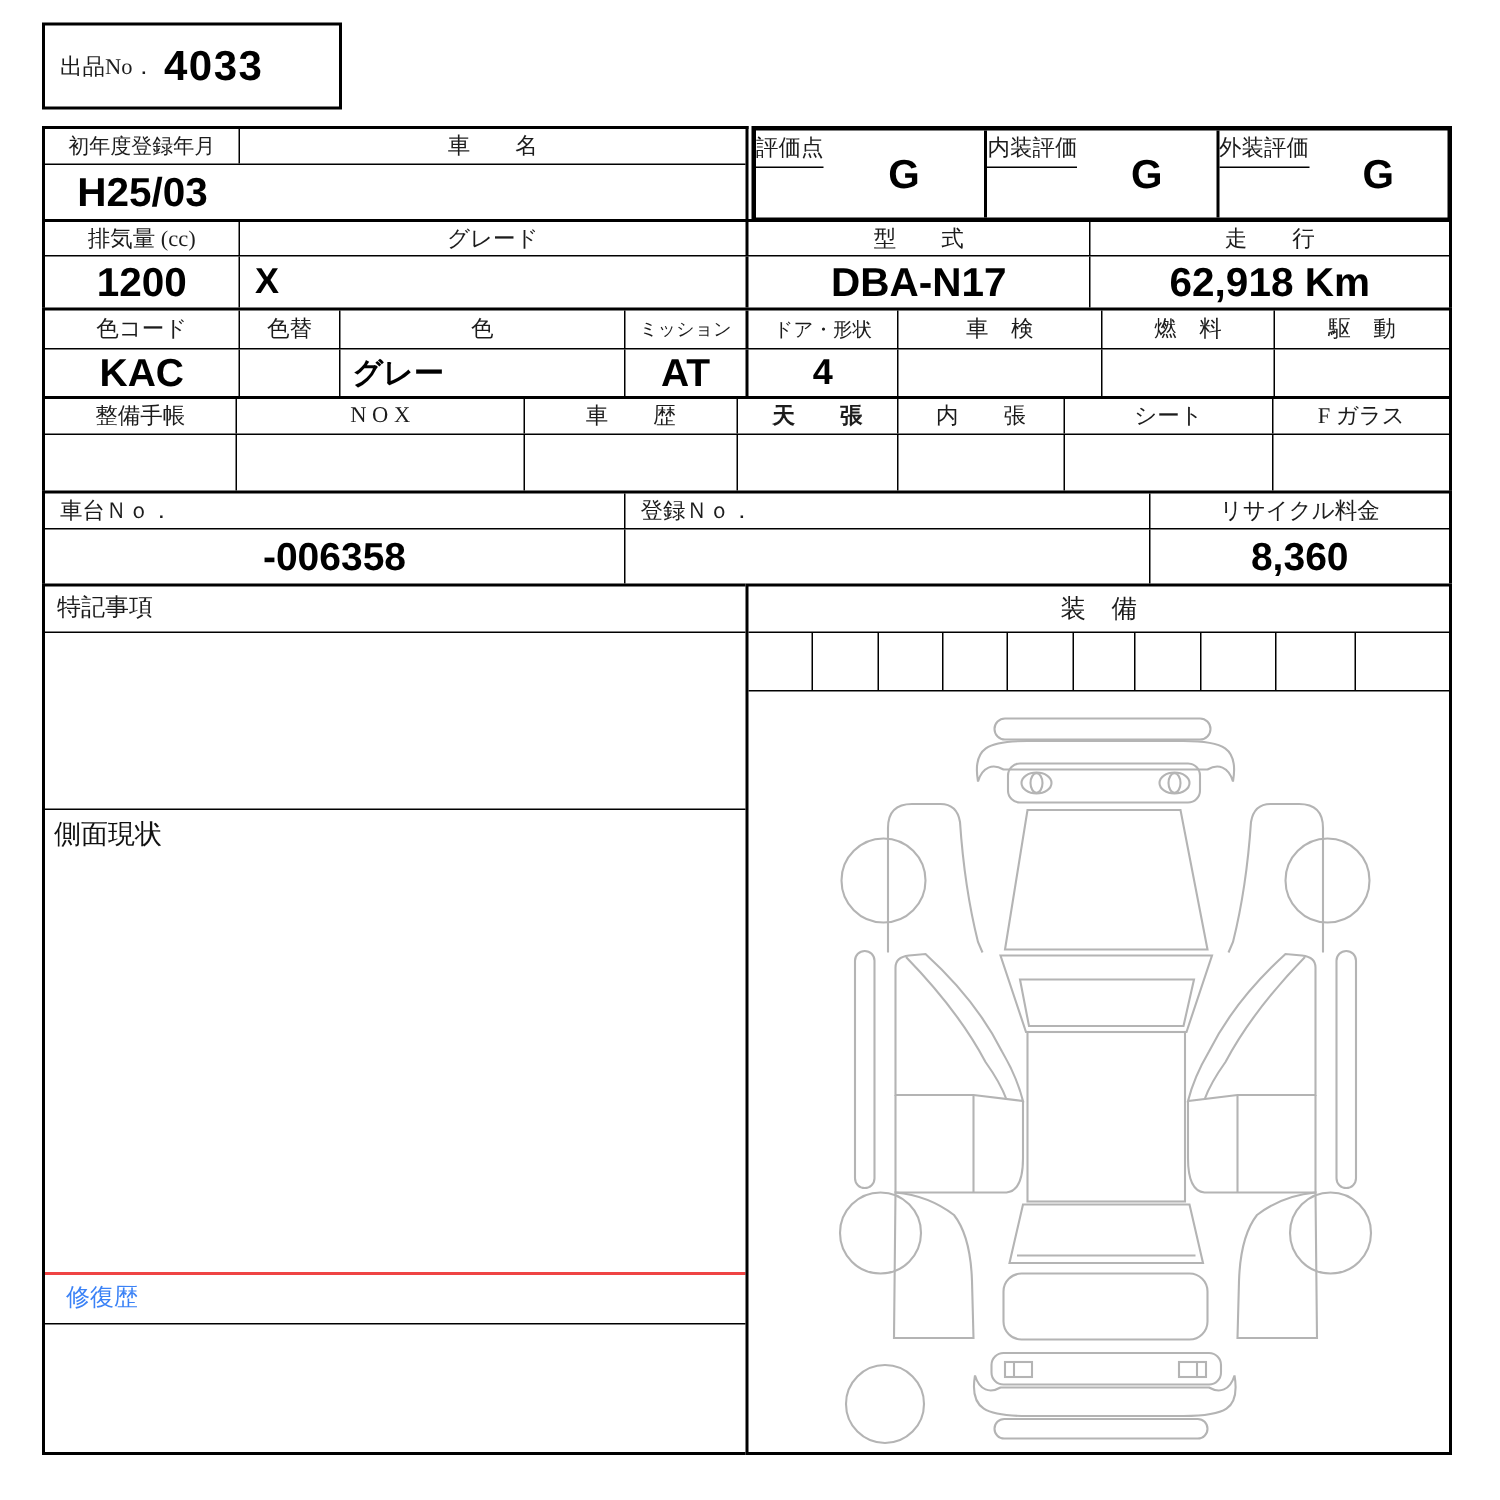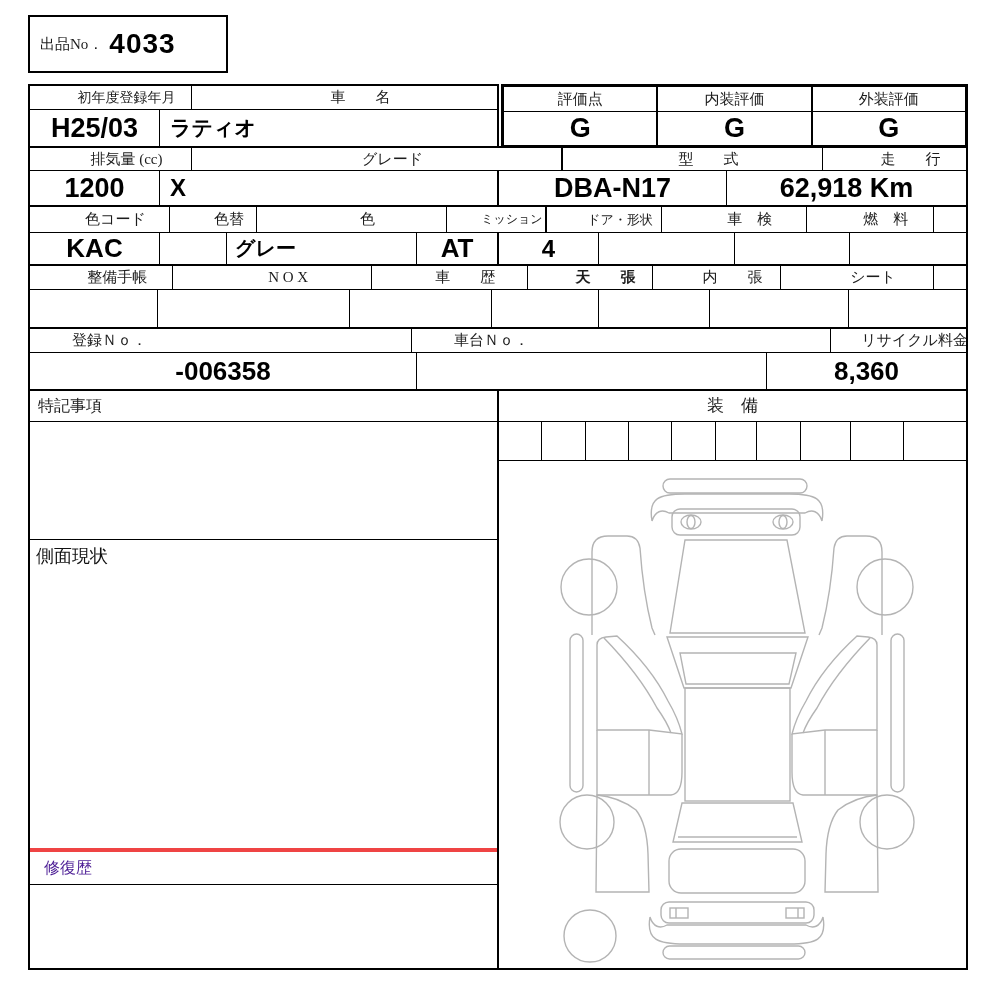--- a/index.html
+++ b/index.html
@@ -20,45 +20,45 @@
   
   #auction-box{left:28px;top:15px;width:200px;height:58px;border:2px solid #000;
                display:flex;align-items:center;padding-left:10px;}
   #auction-box .lbl{font-size:15px;}
   #auction-box .num{font-size:28px;font-weight:bold;margin-left:6px;letter-spacing:1px;}
 
   
   .section{left:28px;width:940px;border:2px solid #000;border-bottom:none;
            display:flex;flex-direction:column;}
   .lblrow{border-bottom:1px solid #000;}
-  .lblrow .cell{display:flex;align-items:center;justify-content:center;margin-left:32px;}
+  .lblrow .cell{display:flex;align-items:center;justify-content:center;}
   .valrow{flex:1;}
   .valrow .cell{display:flex;align-items:center;justify-content:center;}
   .valrow .cell.jl{justify-content:flex-start;}
 
   
   #eval-box{left:501px;top:84px;width:467px;height:64px;border:3px solid #000;
             display:flex;}
-  #eval-box .col{flex:1;border-right:2px solid #000;display:flex;flex-direction:column;}
+  #eval-box .col{flex:1;border-right:2px solid #000;display:flex;flex-direction:row;}
   #eval-box .col:last-child{border-right:none;}
   #eval-box .col .lbl{height:24px;line-height:24px;border-bottom:1px solid #000;}
   #eval-box .col .val{flex:1;display:flex;align-items:center;justify-content:center;font-size:27px;}
 
   
   #bottom-left{left:28px;top:389px;width:469px;height:581px;
                border:2px solid #000;border-right:none;display:flex;flex-direction:column;}
   #bottom-right{left:497px;top:389px;width:471px;height:581px;
                 border:2px solid #000;display:flex;flex-direction:column;}
   .ln-notes{height:30px;line-height:30px;border-bottom:1px solid #000;
             font-family:"Liberation Serif",serif;font-size:16px;color:#1c1c1c;padding-left:8px;}
   .ln-sp1{height:117px;}
   .ln-side{height:304px;border-top:1px solid #000;font-size:18px;color:#111;
            padding:4px 0 0 6px;}
-  .ln-repair{height:32px;line-height:32px;border-top:4px solid #ef4444;border-bottom:1px solid #000;
-             font-family:"Liberation Serif",serif;font-size:16px;color:#4c1d95;padding-left:14px;}
+  .ln-repair{height:32px;line-height:32px;border-top:2px solid #ef4444;border-bottom:1px solid #000;
+             font-family:"Liberation Serif",serif;font-size:16px;color:#3b82f6;padding-left:14px;}
   .ln-sp2{flex:1;}
 
   .equip-header{height:30px;line-height:30px;border-bottom:1px solid #000;
                 font-family:"Liberation Serif",serif;font-size:17px;color:#1c1c1c;text-align:center;}
   .equip-cells{height:38px;border-bottom:1px solid #000;display:flex;}
   .equip-cells .ecell{border-right:1px solid #000;box-sizing:border-box;}
   .equip-cells .ecell:last-child{border-right:none;flex:1;}
   .diagram-area{flex:1;display:flex;align-items:center;justify-content:center;}
 
   svg.car{display:block;}
@@ -74,21 +74,20 @@
     <span class="num">4033</span>
   </div>
 
   <div class="abs section" style="top:84px;height:62px;width:471px;">
     <div class="row lblrow" style="height:24px;">
       <div class="cell lbl" style="width:130px;font-size:14px;">初年度登録年月</div>
       <div class="cell lbl" style="flex:1;">車　　名</div>
     </div>
     <div class="row valrow">
       <div class="cell val" style="width:130px;font-size:27px;">H25/03</div>
-      <div class="cell val jl left" style="flex:1;font-size:21px;">ラティオ</div>
     </div>
   </div>
 
   <div class="abs" id="eval-box">
     <div class="col">
       <div class="lbl">評価点</div>
       <div class="val">G</div>
     </div>
     <div class="col">
       <div class="lbl">内装評価</div>
@@ -154,22 +153,22 @@
       <div class="cell val" style="width:142px;"></div>
       <div class="cell val" style="width:107px;"></div>
       <div class="cell val" style="width:111px;"></div>
       <div class="cell val" style="width:139px;"></div>
       <div class="cell val" style="flex:1;"></div>
     </div>
   </div>
 
   <div class="abs section" style="top:327px;height:62px;">
     <div class="row lblrow" style="height:24px;">
+      <div class="cell lbl" style="width:387px;justify-content:flex-start;padding-left:10px;">車台Ｎｏ．</div>
       <div class="cell lbl" style="width:350px;justify-content:flex-start;padding-left:10px;">登録Ｎｏ．</div>
-      <div class="cell lbl" style="width:387px;justify-content:flex-start;padding-left:10px;">車台Ｎｏ．</div>
       <div class="cell lbl" style="flex:1;">リサイクル料金</div>
     </div>
     <div class="row valrow">
       <div class="cell val" style="width:387px;font-size:26px;">-006358</div>
       <div class="cell val" style="width:350px;"></div>
       <div class="cell val" style="flex:1;font-size:26px;">8,360</div>
     </div>
   </div>
 
   <div class="abs" id="bottom-left">

